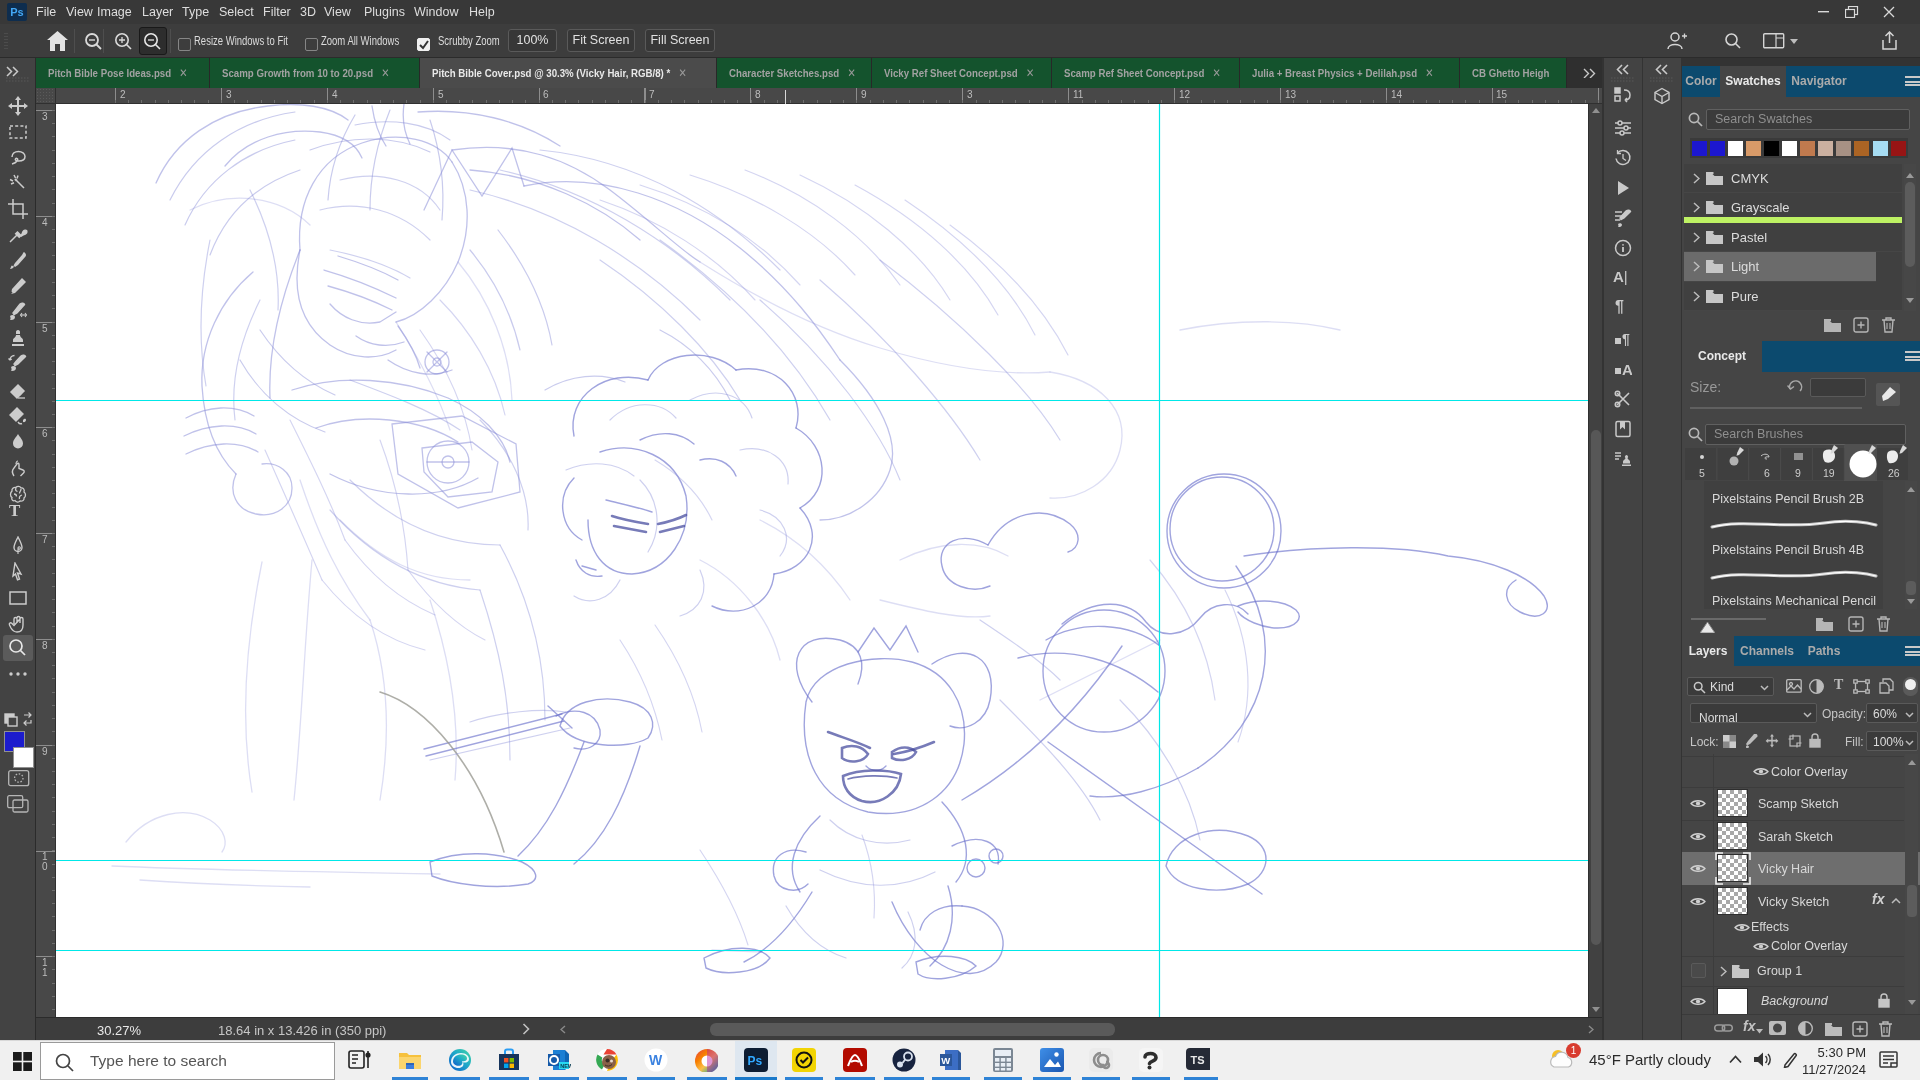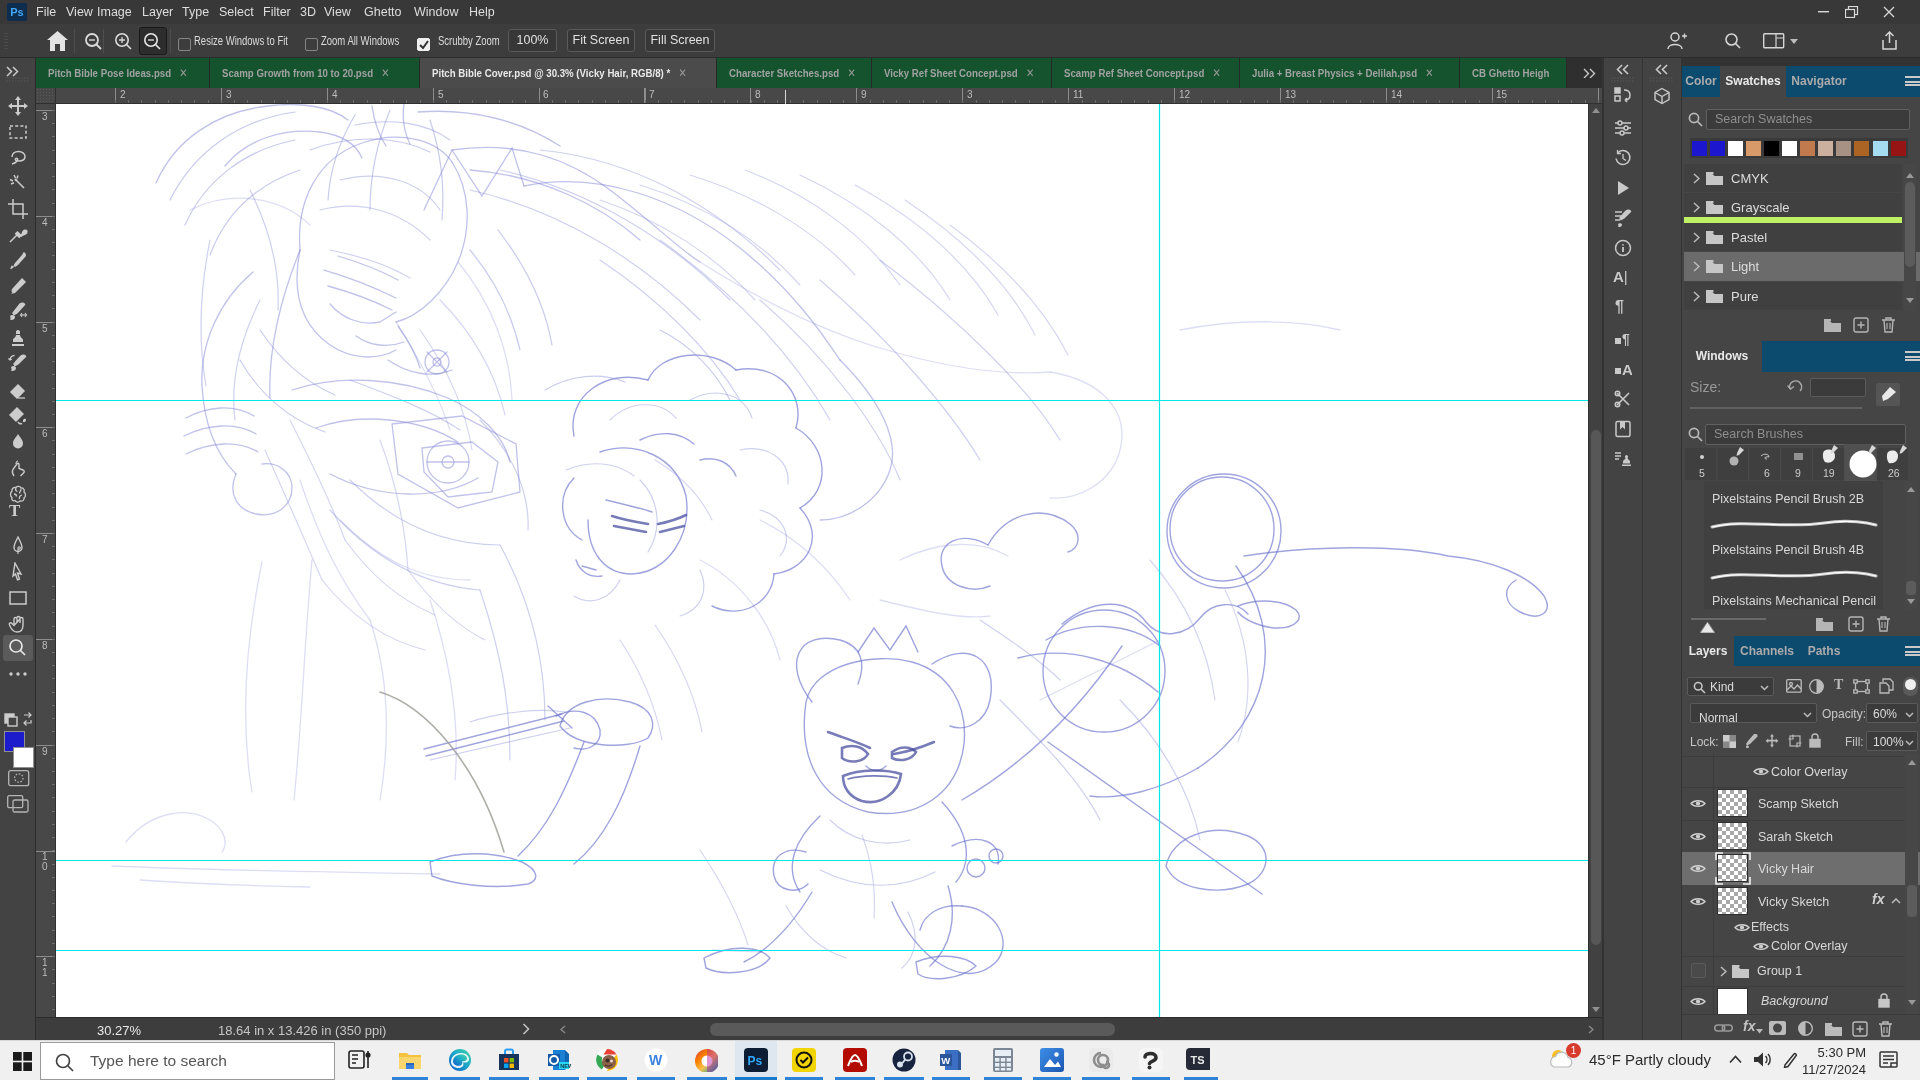--- a/index.html
+++ b/index.html
@@ -61,21 +61,21 @@
  <div id="pslogo">Ps</div>
  <span class="mi" style="left:36px">File</span>
  <span class="mi" style="left:66px">View</span>
  <span class="mi" style="left:97px">Image</span>
  <span class="mi" style="left:142px">Layer</span>
  <span class="mi" style="left:182px">Type</span>
  <span class="mi" style="left:219px">Select</span>
  <span class="mi" style="left:263px">Filter</span>
  <span class="mi" style="left:300px">3D</span>
  <span class="mi" style="left:324px">View</span>
- <span class="mi" style="left:364px">Ghetto</span>
+ <span class="mi" style="left:364px">Plugins</span>
  <span class="mi" style="left:414px">Window</span>
  <span class="mi" style="left:469px">Help</span>
  <svg class="abs" style="left:1818px;top:11px" width="14" height="2">
       <rect width="11" height="1.4" fill="#d9d9d9"></rect>
     </svg>
  <svg class="abs" style="left:1845px;top:6px" width="14" height="12" fill="none" stroke="#d9d9d9" stroke-width="1.2">
       <rect x="3.5" y="0.5" width="9" height="8"></rect>
       <rect x="0.5" y="3.5" width="9" height="8" fill="#383838"></rect>
     </svg>
  <svg class="abs" style="left:1883px;top:6px" width="12" height="12" stroke="#d9d9d9" stroke-width="1.3">
@@ -654,21 +654,21 @@
   <div class="abs" style="left:0;top:58.8px;width:218px;height:29.4px;border-bottom:1px solid #464646">
    <svg class="abs" style="left:9px;top:9px" width="7" height="11" fill="none" stroke="#bdbdbd" stroke-width="1.5">
             <path d="M1,1 L6,5.5 L1,10"></path>
           </svg>
    <svg class="abs" style="left:22px;top:7px" width="17" height="14" fill="#c6c6c6">
             <path d="M0,3 h6.5 l2,2 h8.5 v9 H0 Z"></path>
             <rect x="0" y="1" width="7.5" height="2"></rect>
           </svg>
    <span class="abs" style="left:47px;top:7px;color:#dcdcdc;font-size:13px">Pastel</span>
   </div>
-  <div class="abs" style="left:0;top:88.2px;width:236px;height:29.4px;border-bottom:1px solid #464646;background:#6b6b6b">
+  <div class="abs" style="left:0;top:88.2px;width:192px;height:29.4px;border-bottom:1px solid #464646;background:#6b6b6b">
    <svg class="abs" style="left:9px;top:9px" width="7" height="11" fill="none" stroke="#bdbdbd" stroke-width="1.5">
             <path d="M1,1 L6,5.5 L1,10"></path>
           </svg>
    <svg class="abs" style="left:22px;top:7px" width="17" height="14" fill="#c6c6c6">
             <path d="M0,3 h6.5 l2,2 h8.5 v9 H0 Z"></path>
             <rect x="0" y="1" width="7.5" height="2"></rect>
           </svg>
    <span class="abs" style="left:47px;top:7px;color:#dcdcdc;font-size:13px">Light</span>
   </div>
   <div class="abs" style="left:0;top:117.6px;width:218px;height:29.4px;border-bottom:1px solid #464646">
@@ -699,21 +699,21 @@
         <rect x="1" y="1" width="14" height="14" rx="2"></rect>
         <path d="M8,4.5 v7 M4.5,8 h7"></path>
       </svg>
  <svg class="abs" style="left:199px;top:250px" width="15" height="17" fill="none" stroke="#b5b5b5" stroke-width="1.4">
         <path d="M1,4 h13 M5,4 V2 h5 v2 M3,4 l1,12 h7 l1,-12"></path>
         <path d="M6,7 v6 M9,7 v6" stroke-width="1.1"></path>
       </svg>
 </div>
 <div class="panel" style="top:283px;height:295px">
  <div class="ptabrow">
-        <div class="ptab act" style="left:0;width:80px">Windows</div>
+        <div class="ptab act" style="left:0;width:80px">Concept</div>
         <div class="ham" style="left:223px;top:10px;width:15px;height:10px"></div>
       </div>
  <span class="abs" style="left:8px;top:38px;color:#989898;font-size:14px">Size:</span>
  <svg class="abs" style="left:105px;top:39px" width="16" height="14" fill="none" stroke="#a8a8a8" stroke-width="1.5">
         <path d="M13,11 A6,6 0 1 0 3,9"></path>
         <path d="M0.5,5.5 L3.5,9 L7,6.5" fill="none"></path>
       </svg>
  <div class="ddbox" style="left:128px;top:37px;width:56px;height:19px"></div>
  <svg class="abs" style="left:194px;top:42px" width="24" height="23">
         <rect x="0" y="0" width="24" height="23" rx="2" fill="#555"></rect>

